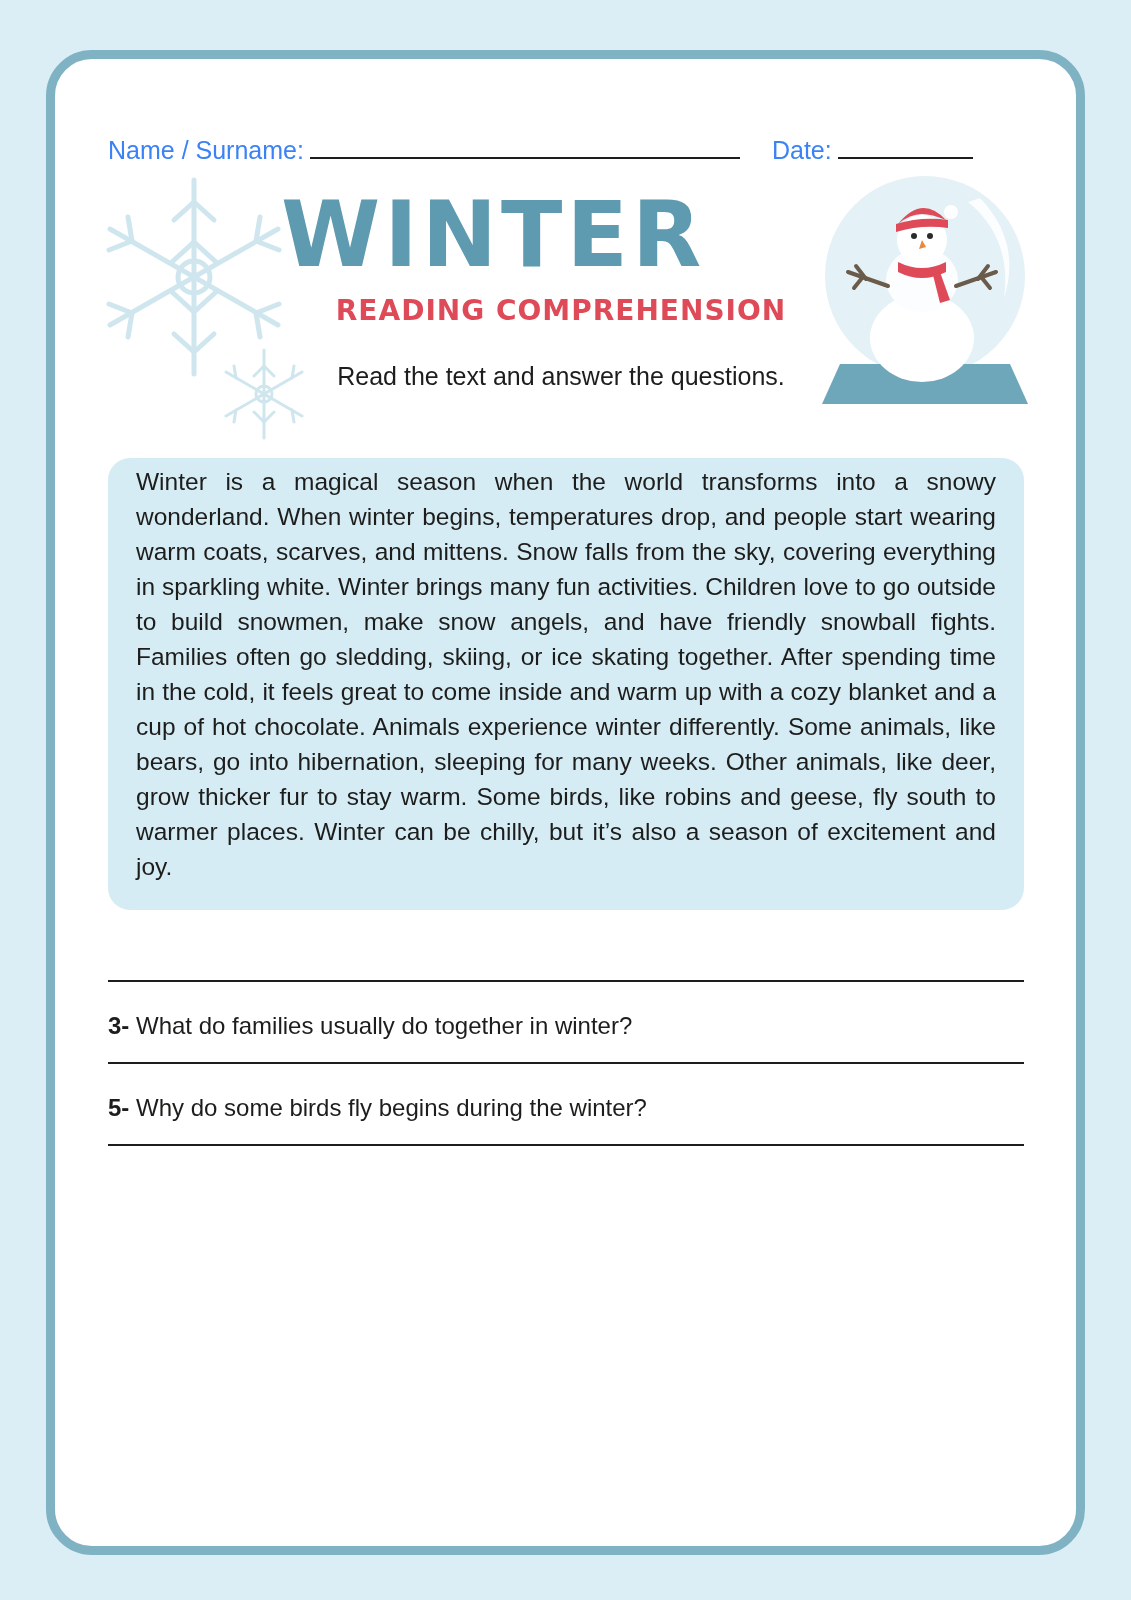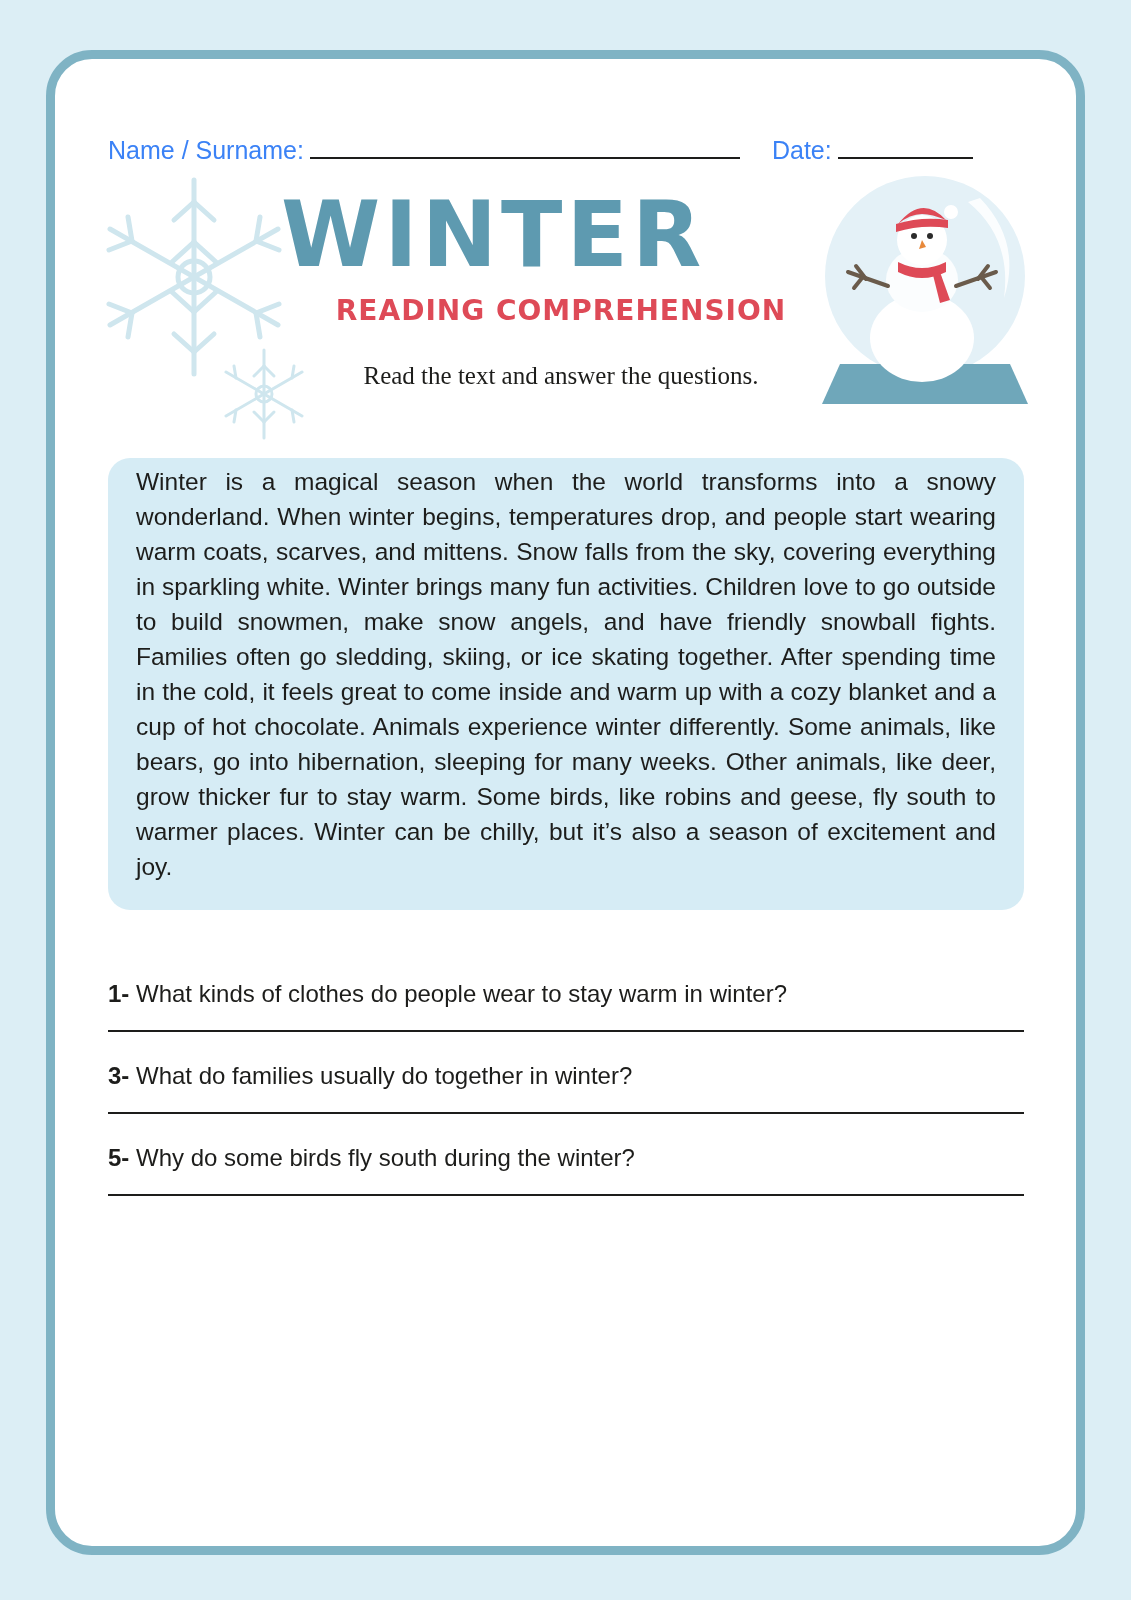--- a/index.html
+++ b/index.html
@@ -88,21 +88,20 @@
     color: #de4a57;
   }
   .instruction {
     position: absolute;
     left: 205px;
     top: 196px;
     width: 580px;
     text-align: center;
     font-size: 25px;
     color: #1d1d1b;
-    font-family: Liberation Serif, serif;
   }
 
   .snowflake-big {
     position: absolute;
     left: 28px;
     top: 6px;
     width: 200px;
     height: 210px;
   }
   .snowflake-small {
@@ -254,39 +253,35 @@
     <div class="wintertitle">WINTER</div>
     <div class="subtitle">READING COMPREHENSION</div>
     <div class="instruction">Read the text and answer the questions.</div>
   </div>
 
   <div class="passage">Winter is a magical season when the world transforms into a snowy wonderland. When winter begins, temperatures drop, and people start wearing warm coats, scarves, and mittens. Snow falls from the sky, covering everything in sparkling white. Winter brings many fun activities. Children love to go outside to build snowmen, make snow angels, and have friendly snowball fights. Families often go sledding, skiing, or ice skating together. After spending time in the cold, it feels great to come inside and warm up with a cozy blanket and a cup of hot chocolate. Animals experience winter differently. Some animals, like bears, go into hibernation, sleeping for many weeks. Other animals, like deer, grow thicker fur to stay warm. Some birds, like robins and geese, fly south to warmer places. Winter can be chilly, but it’s also a season of excitement and joy.</div>
 
   <div class="questions">
 
     <div class="q-item">
-      <div class="q-text">
-        <span class="q-num">1-</span>
-        <span>What kinds of clothes do people wear to stay warm in winter?</span>
-      </div>
       <div class="answer-line"></div>
     </div>
 
 
     <div class="q-item">
       <div class="q-text">
         <span class="q-num">3-</span>
         <span>What do families usually do together in winter?</span>
       </div>
       <div class="answer-line"></div>
     </div>
 
 
     <div class="q-item">
       <div class="q-text">
         <span class="q-num">5-</span>
-        <span>Why do some birds fly south during the winter?</span>
+        <span>Why do some birds fly begins during the winter?</span>
       </div>
       <div class="answer-line"></div>
     </div>
 
   </div>
 </div>
 
 </body></html>

